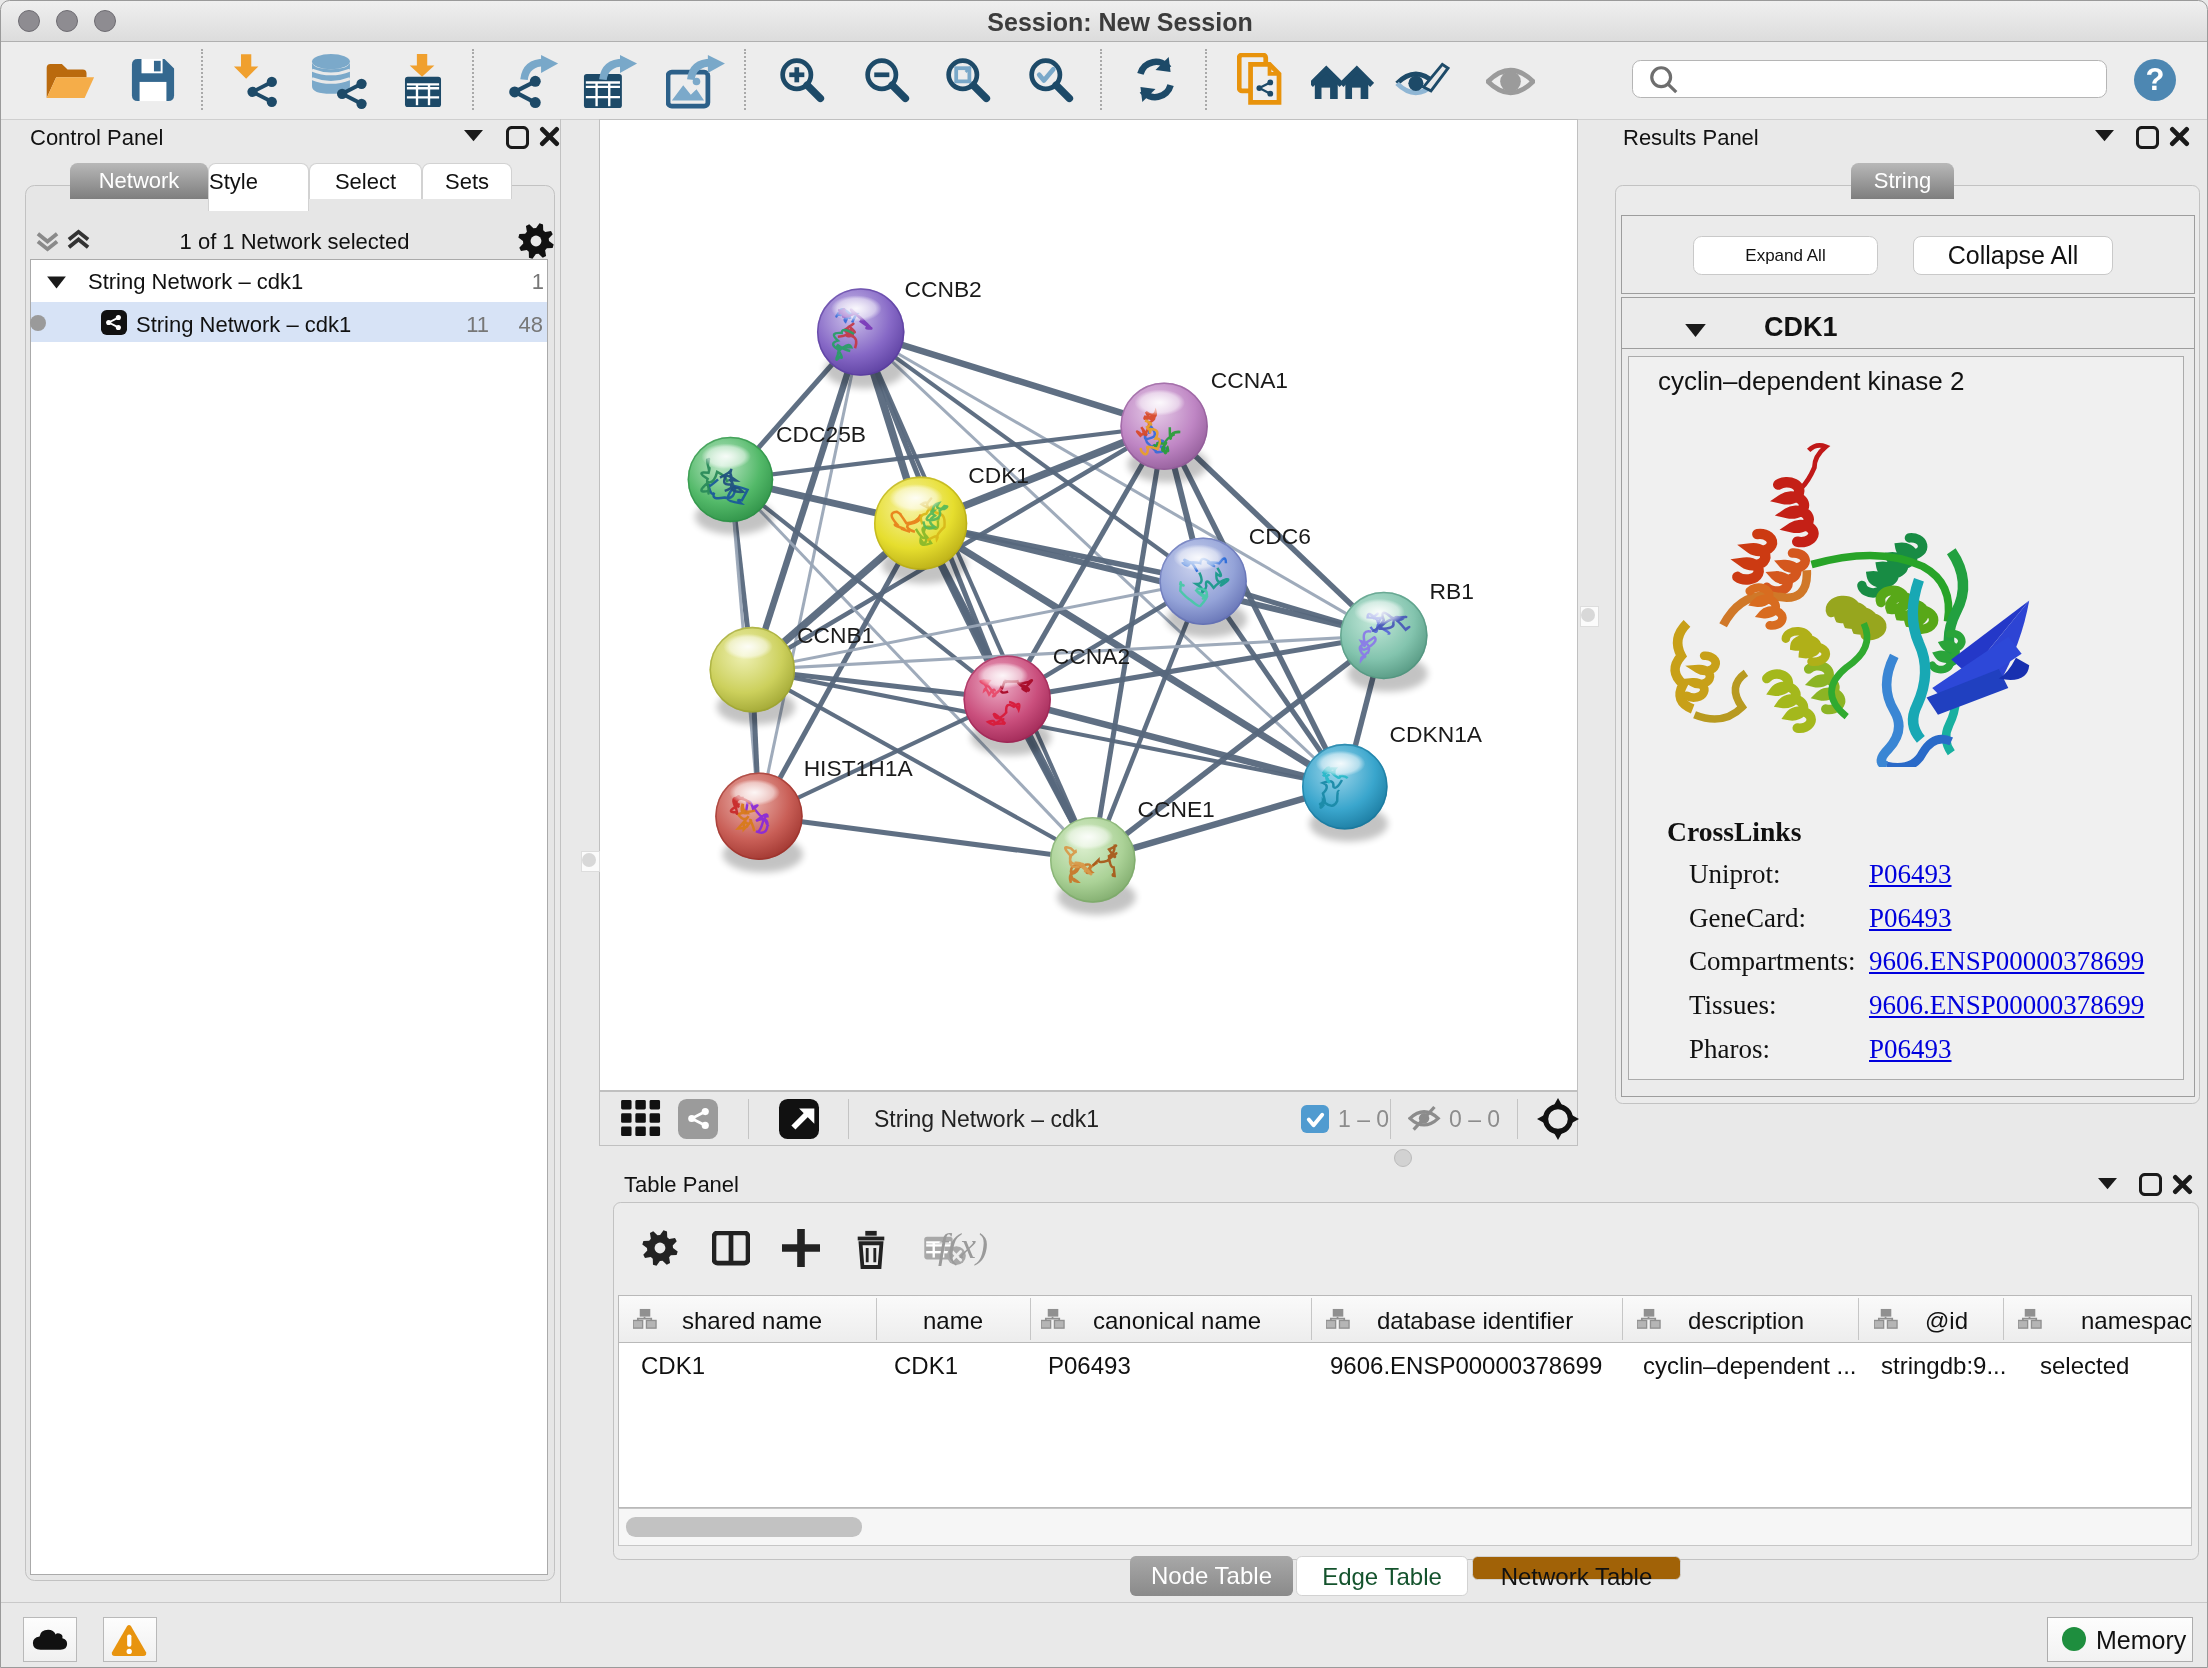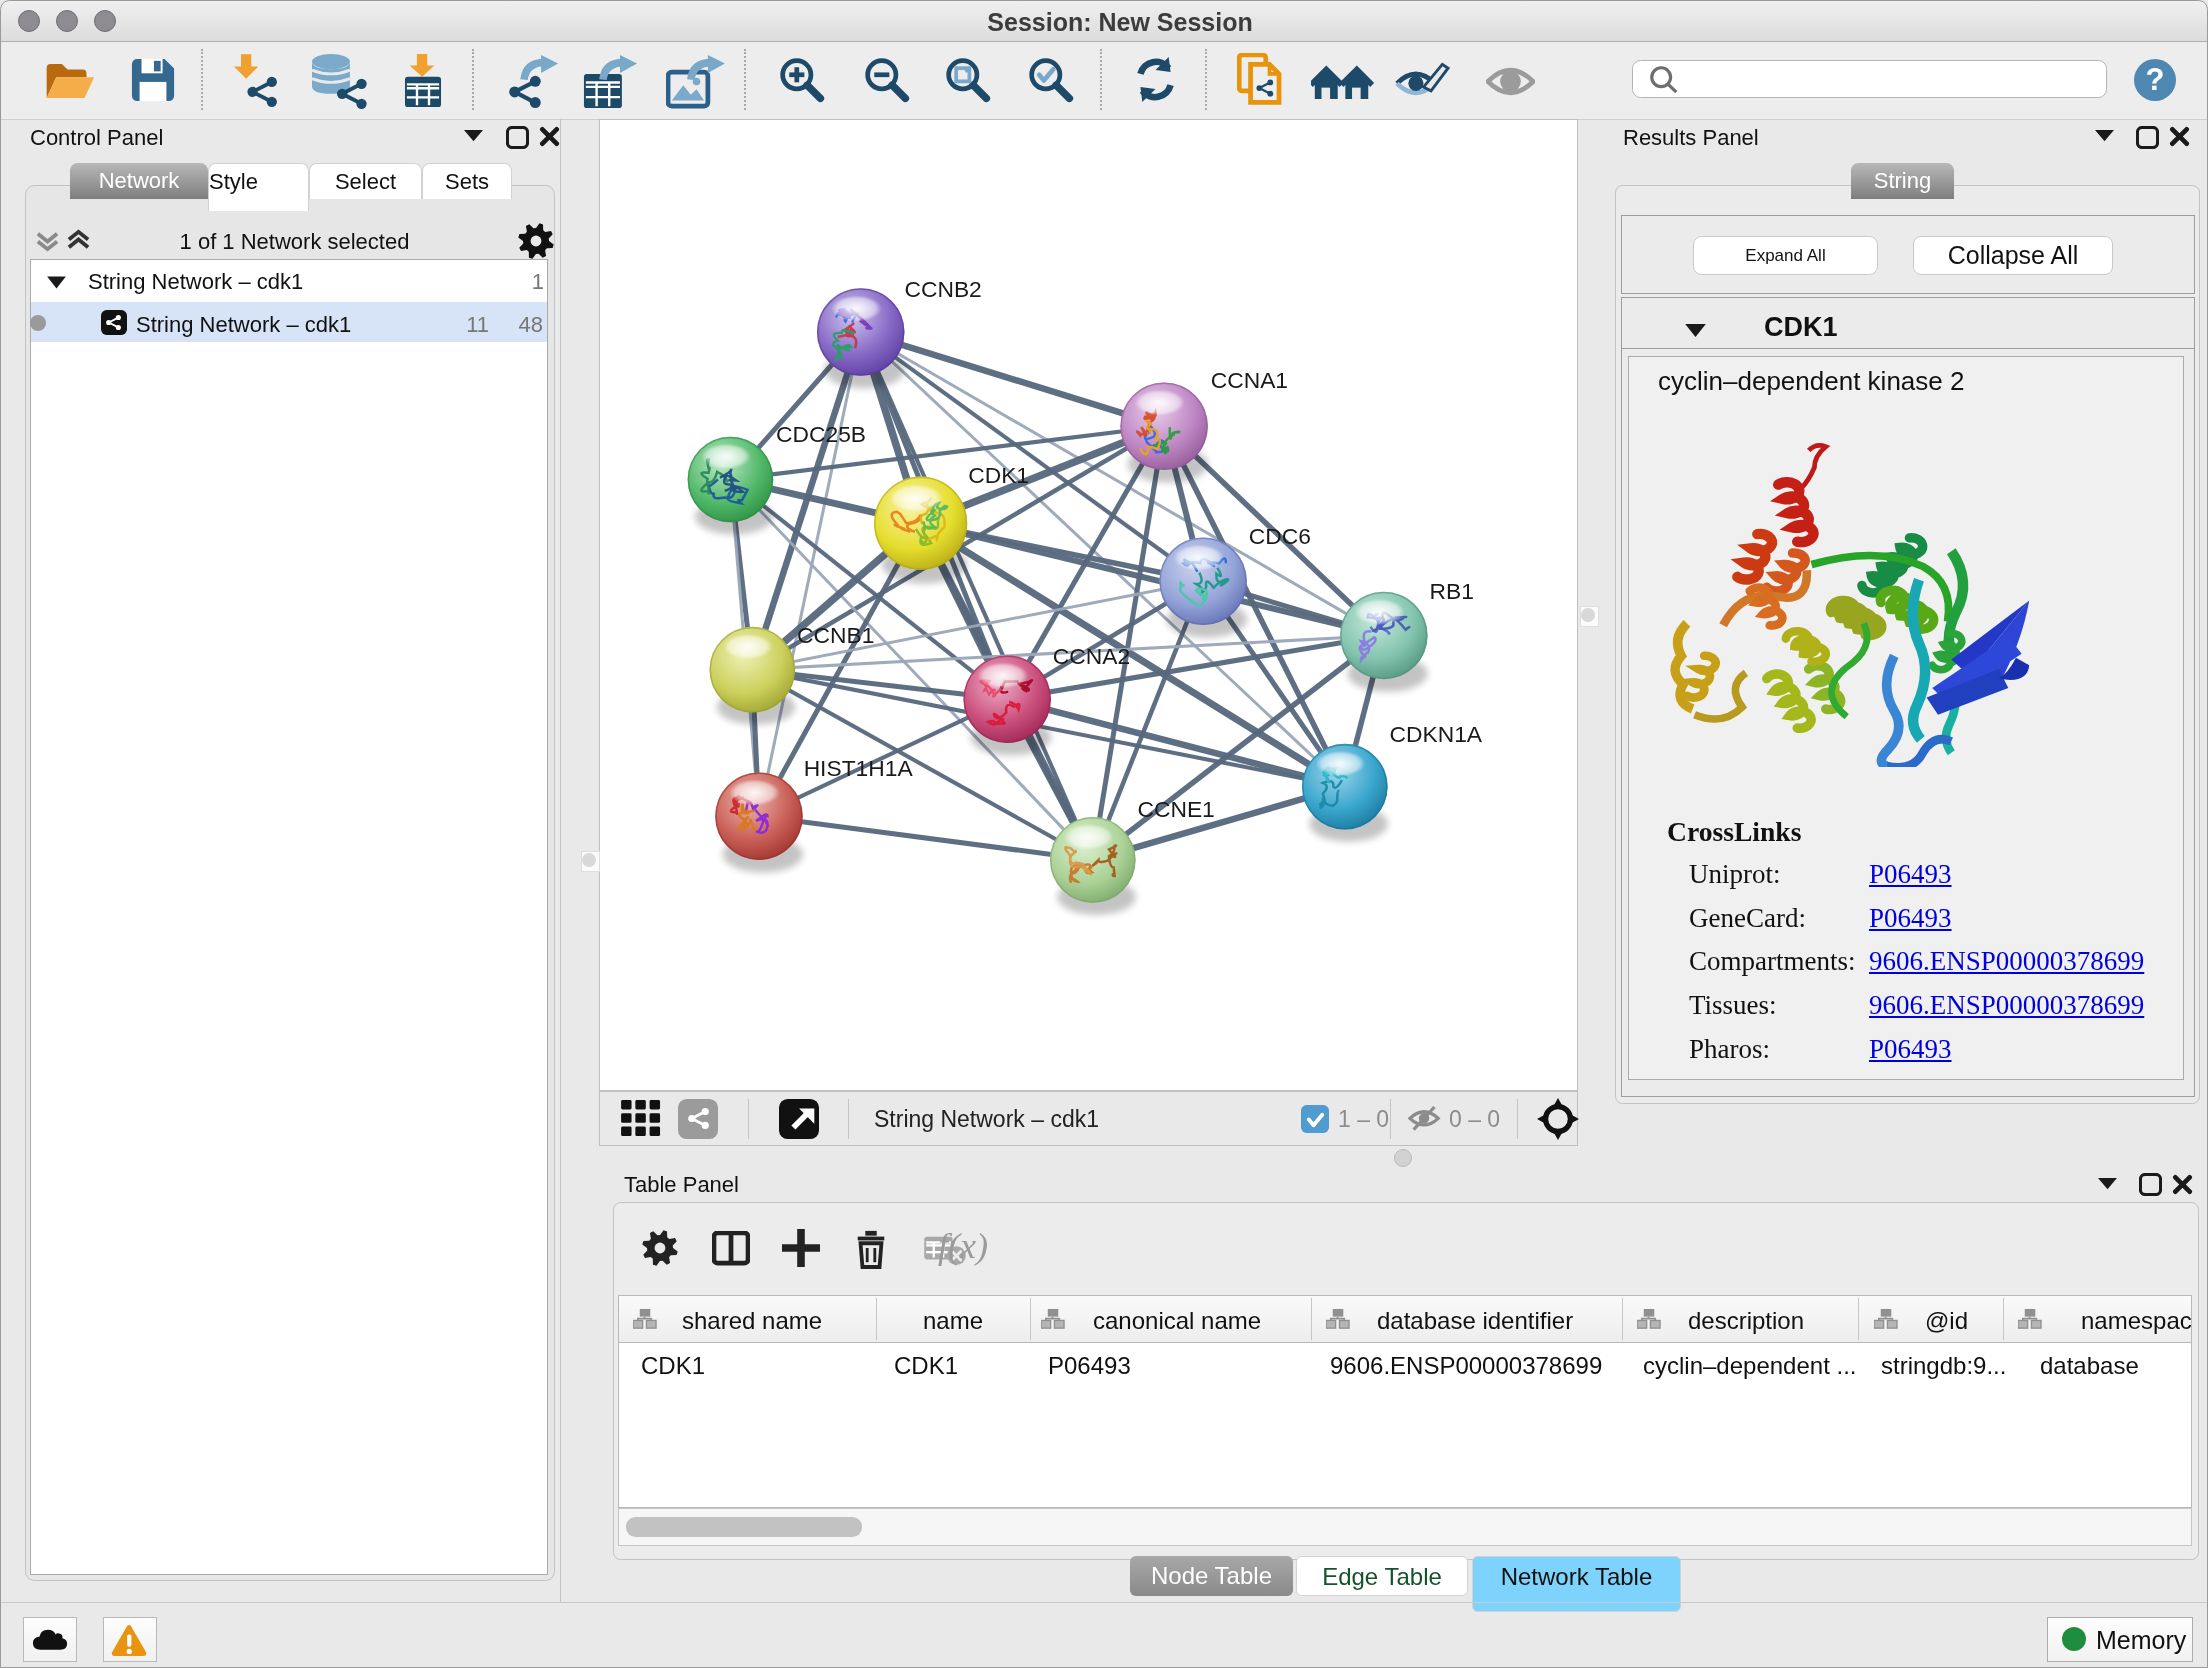--- a/index.html
+++ b/index.html
@@ -676,26 +676,26 @@
     <path d="M12 9 L12 11 M5 13 L5 11 L19 11 L19 13" fill="none" stroke="#909090" stroke-width="1.8"></path>
   </svg>
 <div style="position:absolute;left:2081px;top:1307px;font-size:24px;color:#111">namespac</div>
 <div style="position:absolute;left:618px;top:1343px;width:1574px;height:165px;background:#fff;border:1px solid #b9b9b9;border-top:none;box-sizing:border-box"></div>
 <div style="position:absolute;left:641px;top:1352px;font-size:24px;color:#111">CDK1</div>
 <div style="position:absolute;left:894px;top:1352px;font-size:24px;color:#111">CDK1</div>
 <div style="position:absolute;left:1048px;top:1352px;font-size:24px;color:#111">P06493</div>
 <div style="position:absolute;left:1330px;top:1352px;font-size:24px;color:#111">9606.ENSP00000378699</div>
 <div style="position:absolute;left:1643px;top:1352px;font-size:24px;color:#111">cyclin–dependent ...</div>
 <div style="position:absolute;left:1881px;top:1352px;font-size:24px;color:#111">stringdb:9...</div>
-<div style="position:absolute;left:2040px;top:1352px;font-size:24px;color:#111">database</div>
+<div style="position:absolute;left:2040px;top:1352px;font-size:24px;color:#111">selected</div>
 <div style="position:absolute;left:618px;top:1508px;width:1574px;height:38px;background:#f6f6f6;border:1px solid #c6c6c6;box-sizing:border-box"></div>
 <div style="position:absolute;left:626px;top:1517px;width:236px;height:20px;background:#c2c2c2;border-radius:9.5px"></div>
 <div style="position:absolute;left:1130px;top:1556px;width:163px;height:40px;background:linear-gradient(#a8a8a8,#8a8a8a);color:#fff;font-size:24px;text-align:center;line-height:40px;border-radius:5.7px;box-sizing:border-box">Node Table</div>
 <div style="position:absolute;left:1296px;top:1556px;width:172px;height:40px;background:#fff;color:#14532d;border:1px solid #d2d2d2;font-size:24px;text-align:center;line-height:40px;border-radius:5.7px;box-sizing:border-box">Edge Table</div>
-<div style="position:absolute;left:1472px;top:1556px;width:209px;height:56px;background:#7dd3fc;color:#111;border:1px solid #d2d2d2;font-size:24px;text-align:center;line-height:40px;border-radius:5.7px;box-sizing:border-box">Network Table</div>
+<div style="position:absolute;left:1472px;top:1556px;width:209px;height:24px;background:#a16207;color:#111;border:1px solid #d2d2d2;font-size:24px;text-align:center;line-height:40px;border-radius:5.7px;box-sizing:border-box">Network Table</div>
 <div style="position:absolute;left:0;top:1602px;width:2208px;height:0;border-top:1.5px solid #c9c9c9"></div>
 <div style="position:absolute;left:23px;top:1617px;width:54px;height:45px;background:linear-gradient(#fdfdfd,#f0f0f0);border:1.5px solid #b9b9b9;box-sizing:border-box"></div>
 <svg style="position:absolute;left:31px;top:1625px;" width="38" height="28.5" viewBox="0 0 40 30">
     <path d="M10 26 Q2 26 2 19 Q2 13 9 12 Q10 5 18 5 Q24 5 26 10 Q27 8 30 9 Q34 10 33 14 Q38 15 38 20 Q38 26 31 26 Z" fill="#111"></path>
   </svg>
 <div style="position:absolute;left:103px;top:1617px;width:54px;height:45px;background:linear-gradient(#fdfdfd,#f0f0f0);border:1.5px solid #b9b9b9;box-sizing:border-box"></div>
 <svg style="position:absolute;left:110px;top:1624px;" width="39" height="34" viewBox="0 0 41 36">
     <path d="M18 2 Q20 0 22 2 L38 30 Q39 34 35 34 L5 34 Q1 34 2 30 Z" fill="#e8940f"></path>
     <rect x="18" y="11" width="4.5" height="13" rx="2" fill="#fff"></rect>
     <circle cx="20.2" cy="29" r="2.8" fill="#fff"></circle>

